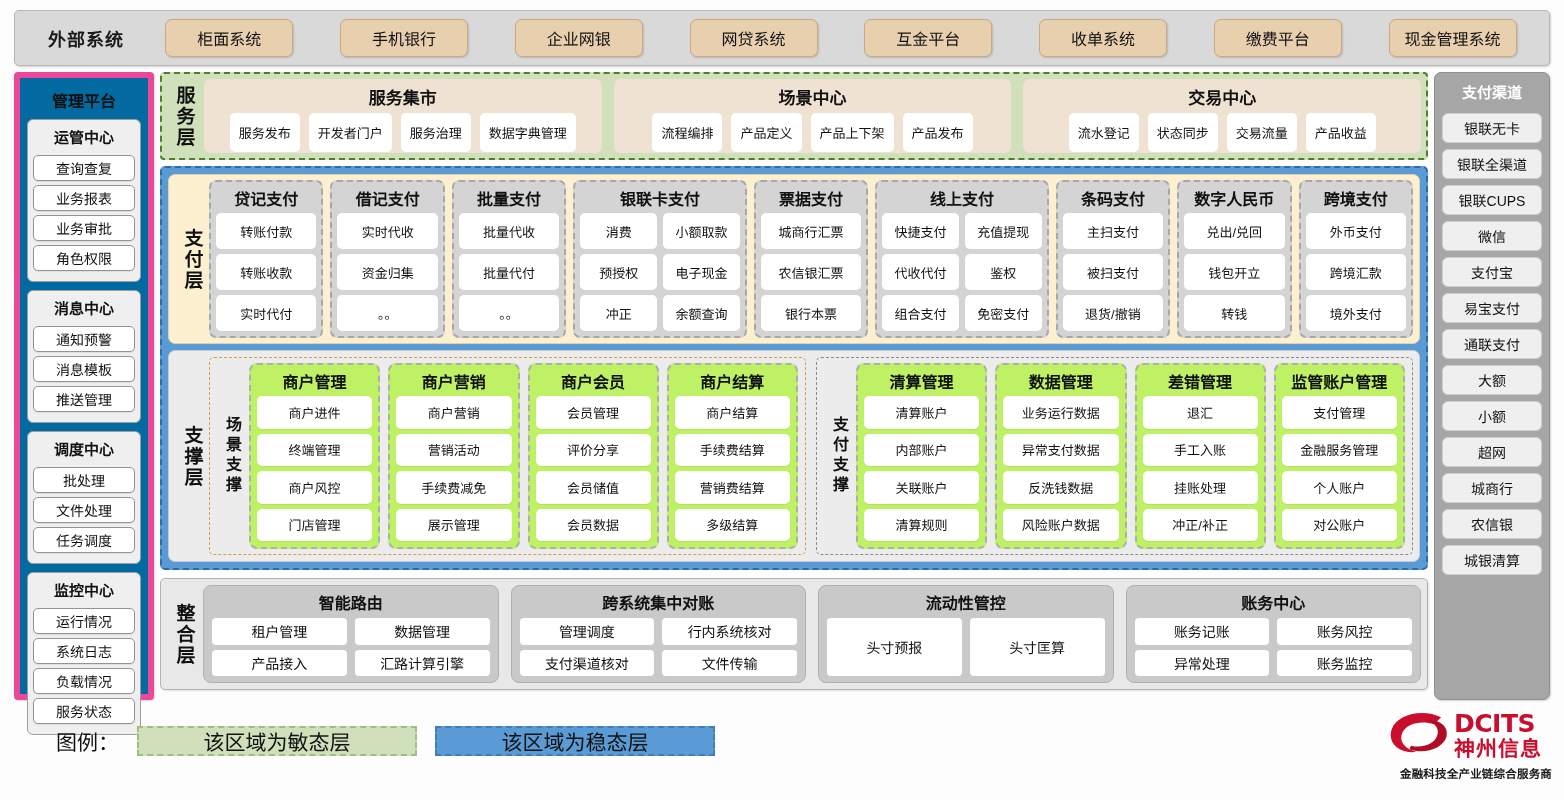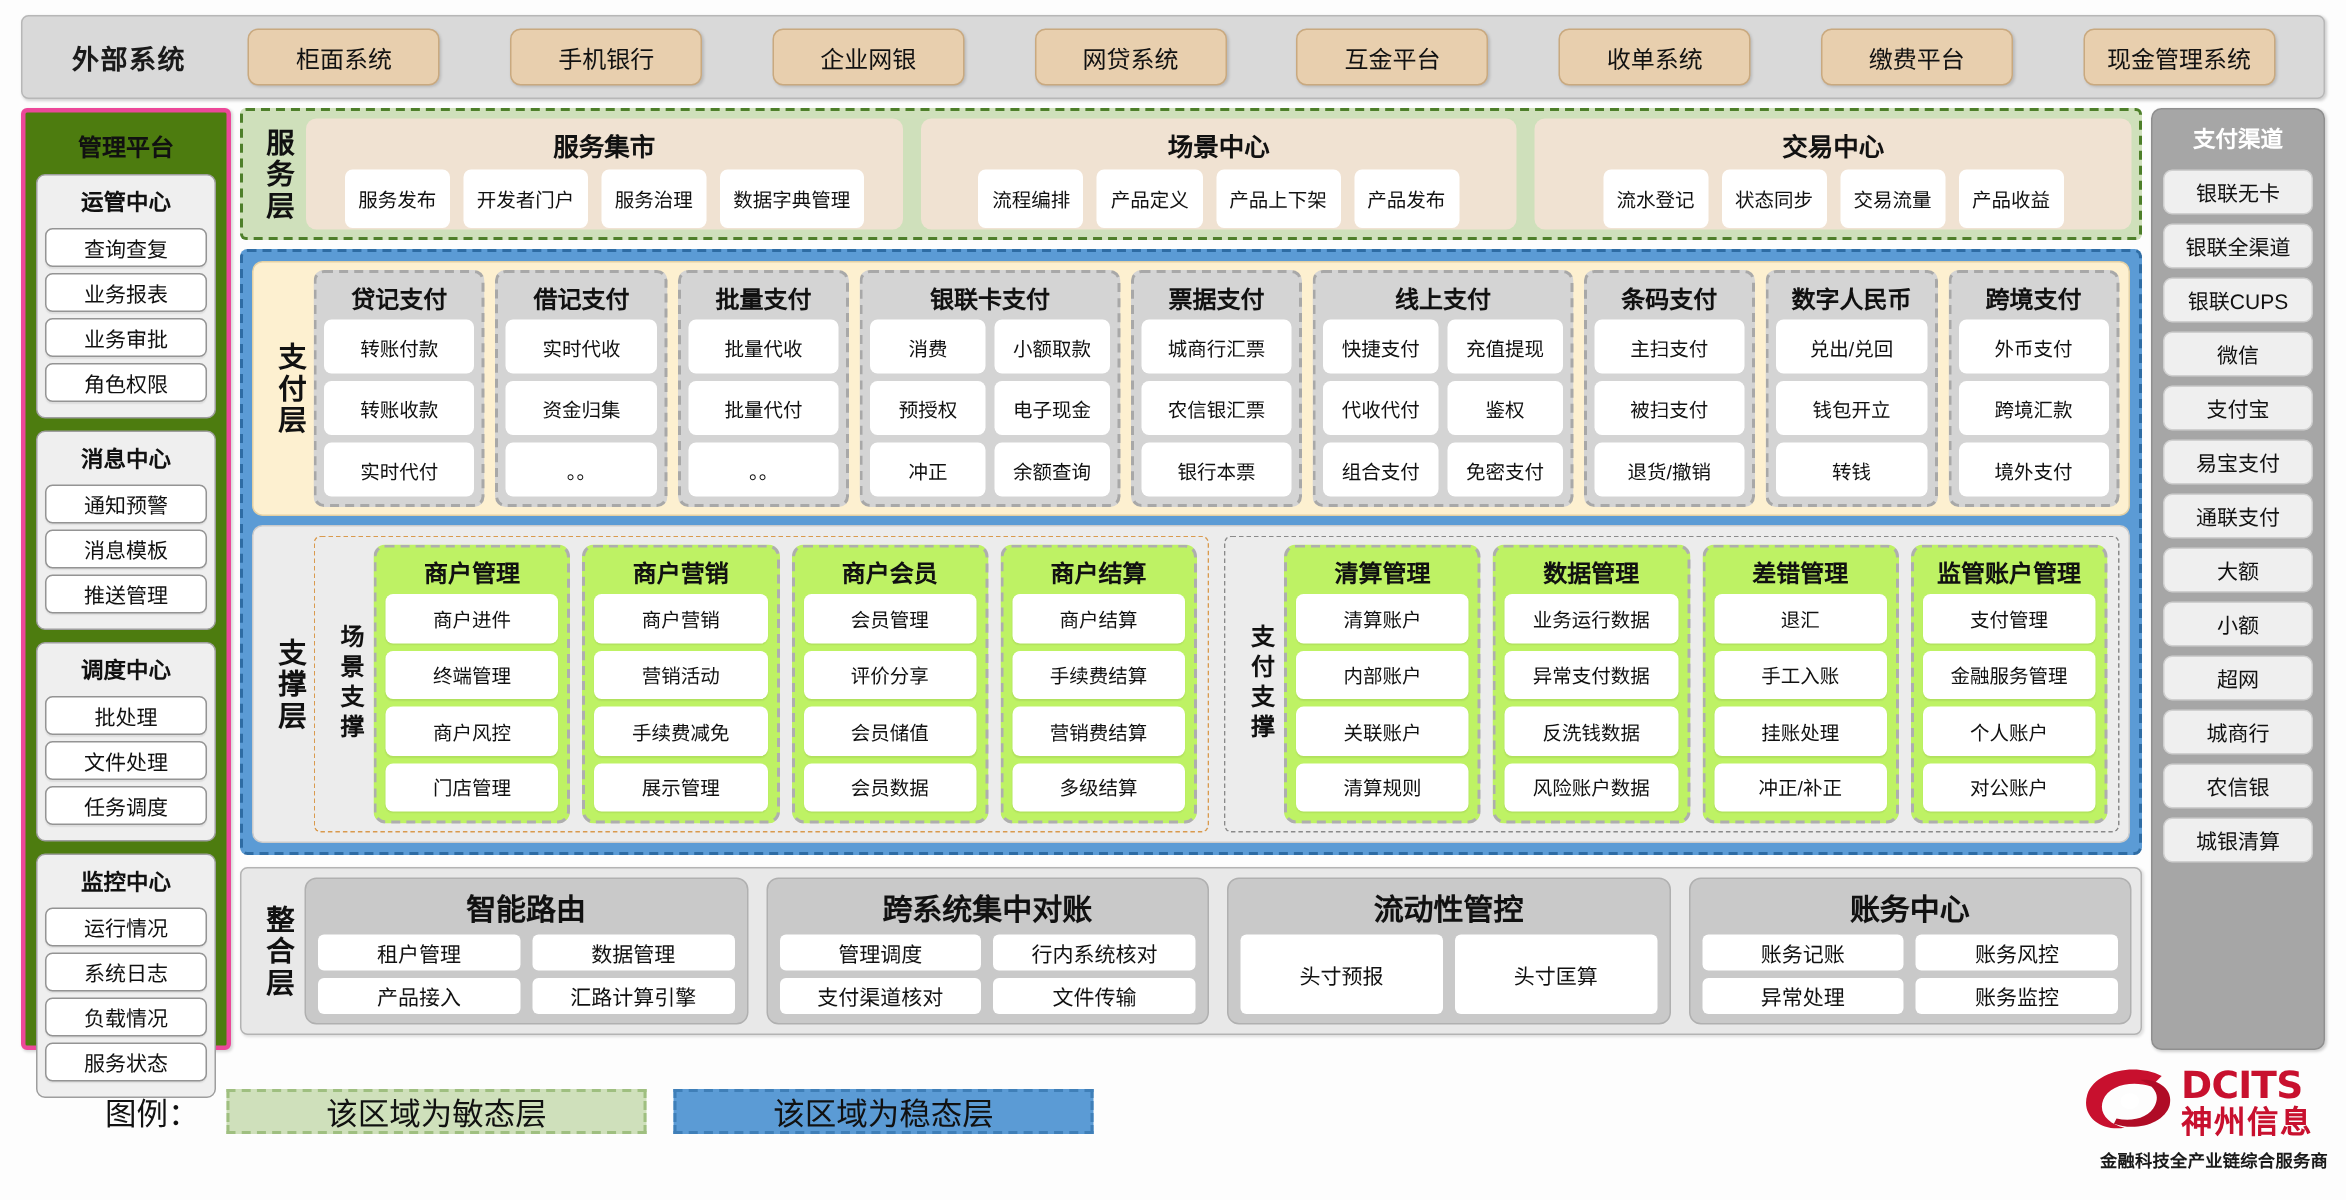--- a/index.html
+++ b/index.html
@@ -37,21 +37,21 @@
     display: flex; align-items: center; justify-content: center;
     font-size: 16px; color: #111;
     padding: 0 12px;
     box-shadow: 1px 1px 2px rgba(0,0,0,.15);
   }
 
   
   .left-panel {
     position: absolute; left: 14px; top: 72px;
     width: 140px; height: 628px;
-    background: #4d7c0f; border: 3px solid #ec4899;
+    background: #0369a1; border: 6px solid #ec4899;
     border-radius: 4px;
     padding: 6px 7px;
     box-shadow: 1px 1px 2px rgba(0,0,0,.15);
   }
   .left-title { font-size: 16px; font-weight: bold; text-align: center; padding: 4px 0 7px; color: #111; }
   .lgroup {
     background: #efefef; border: 1px solid #9e9e9e; border-radius: 6px;
     padding: 4px 5px 6px; margin-bottom: 8px;
   }
   .lgroup-title { font-size: 15px; font-weight: bold; text-align: center; padding: 2px 0 4px; color: #111; }
@@ -190,31 +190,31 @@
     background: #e8e8e8; border: 1px solid #b3b3b3; border-radius: 5px;
     display: flex; align-items: stretch; padding: 6px;
     box-shadow: 1px 1px 2px rgba(0,0,0,.12);
   }
   .int-groups { flex: 1; display: flex; gap: 12px; padding-left: 2px; }
   .int-group {
     flex: 1; background: #c9c9c9; border: 1px solid #b0b0b0; border-radius: 8px;
     padding: 3px 8px 6px;
     display: flex; flex-direction: column;
   }
-  .int-group-title { font-size: 20px; font-weight: bold; text-align: center; color: #111; padding: 1px 0 4px; }
+  .int-group-title { font-size: 16px; font-weight: bold; text-align: center; color: #111; padding: 1px 0 4px; }
   .int-rows { display: flex; flex-direction: column; gap: 5px; flex: 1; }
   .int-row { display: flex; gap: 8px; flex: 1; }
   .int-chip {
     flex: 1; background: #fff; border-radius: 4px;
     display: flex; align-items: center; justify-content: center;
     font-size: 14px; color: #111; white-space: nowrap;
   }
 
   
-  .legend { position: absolute; left: 70px; top: 726px; display: flex; align-items: center; gap: 18px; }
+  .legend { position: absolute; left: 56px; top: 726px; display: flex; align-items: center; gap: 18px; }
   .legend-label { font-size: 21px; color: #111; }
   .legend-chip {
     height: 30px; width: 280px;
     display: flex; align-items: center; justify-content: center;
     font-size: 21px; color: #111;
   }
   .legend-chip.agile { background: #cfe0bb; border: 2px dashed #9fbf80; }
   .legend-chip.stable { background: #5b9bd5; border: 2px dashed #3f7fb8; }
 
   

